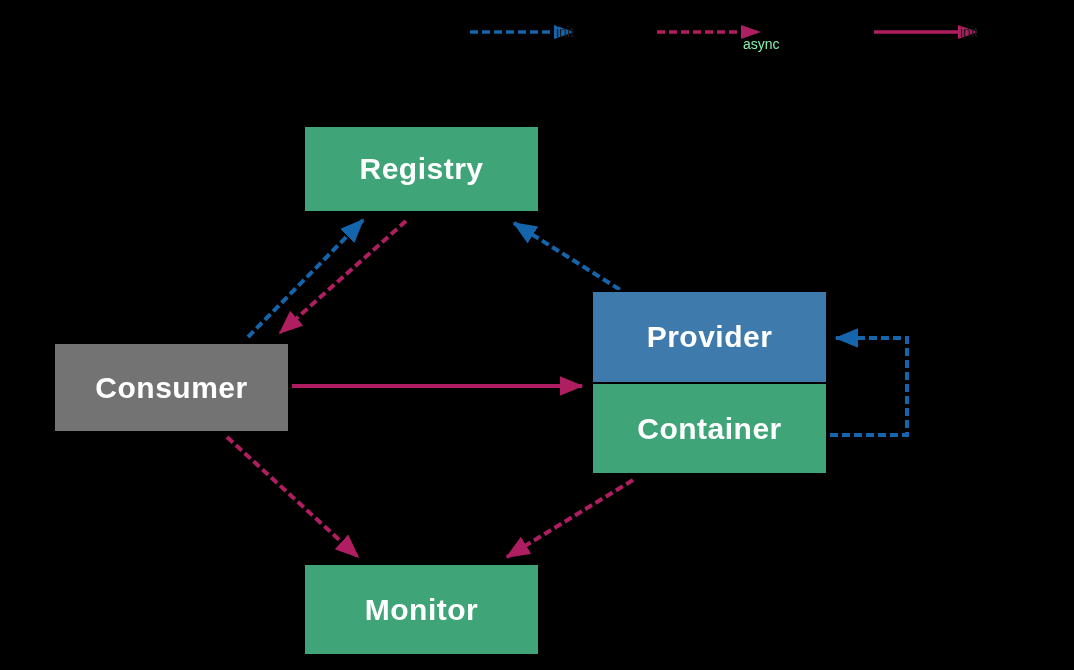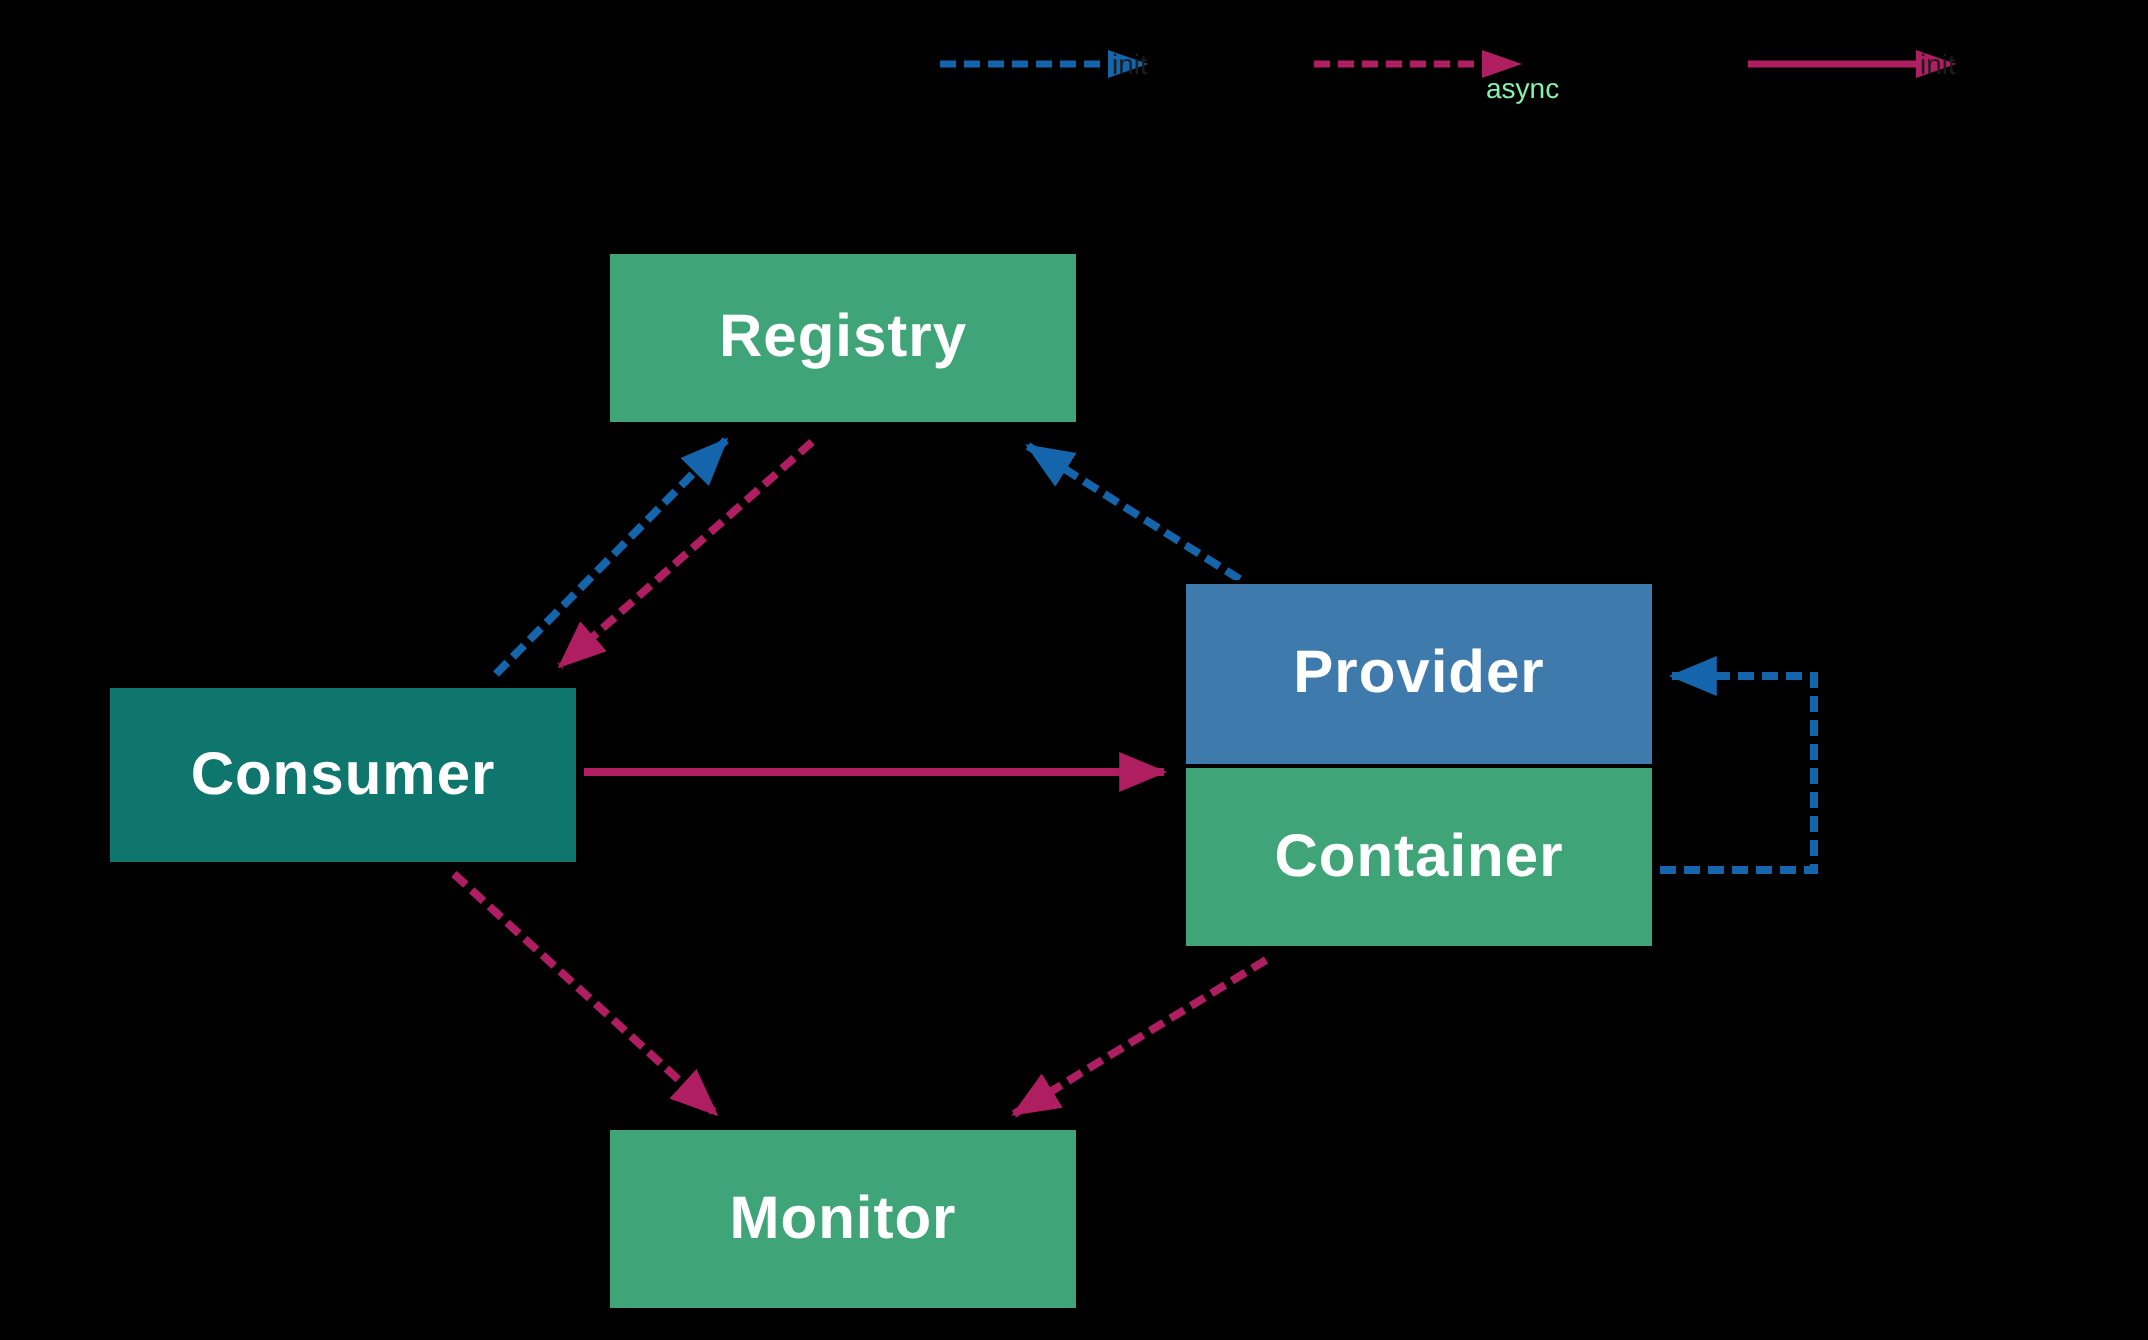--- a/index.html
+++ b/index.html
@@ -86,21 +86,21 @@
         <path d="M292,386 L582,386" fill="none" stroke="#ae1e60" stroke-width="4" marker-end="url(#head-magenta)"></path>
         <path d="M227,437 L358,557" fill="none" stroke="#ae1e60" stroke-width="4" stroke-dasharray="8 4" marker-end="url(#head-magenta)"></path>
         <path d="M633,480 L507,557" fill="none" stroke="#ae1e60" stroke-width="4" stroke-dasharray="8 4" marker-end="url(#head-magenta)"></path>
         <path d="M830,435 L907,435 L907,338 L836,338" fill="none" stroke="#1565ad" stroke-width="4" stroke-dasharray="8 4" marker-end="url(#head-blue)"></path>
       </g>
   </svg>
 
   <div class="node node-registry" style="background: rgb(63, 165, 120); color: rgb(255, 255, 255);">
       <span>Registry</span>
     </div>
-  <div class="node node-consumer" style="background: #0f766e; color: rgb(255, 255, 255);">
+  <div class="node node-consumer" style="background: #737373; color: rgb(255, 255, 255);">
       <span>Consumer</span>
     </div>
   <div class="node node-container" style="background: rgb(63, 165, 120); color: rgb(255, 255, 255);">
       <span>Container</span>
     </div>
   <div class="node node-provider" style="background: rgb(62, 122, 171); color: rgb(255, 255, 255);">
       <span>Provider</span>
     </div>
   <div class="node node-monitor" style="background: rgb(63, 165, 120); color: rgb(255, 255, 255);">
       <span>Monitor</span>

